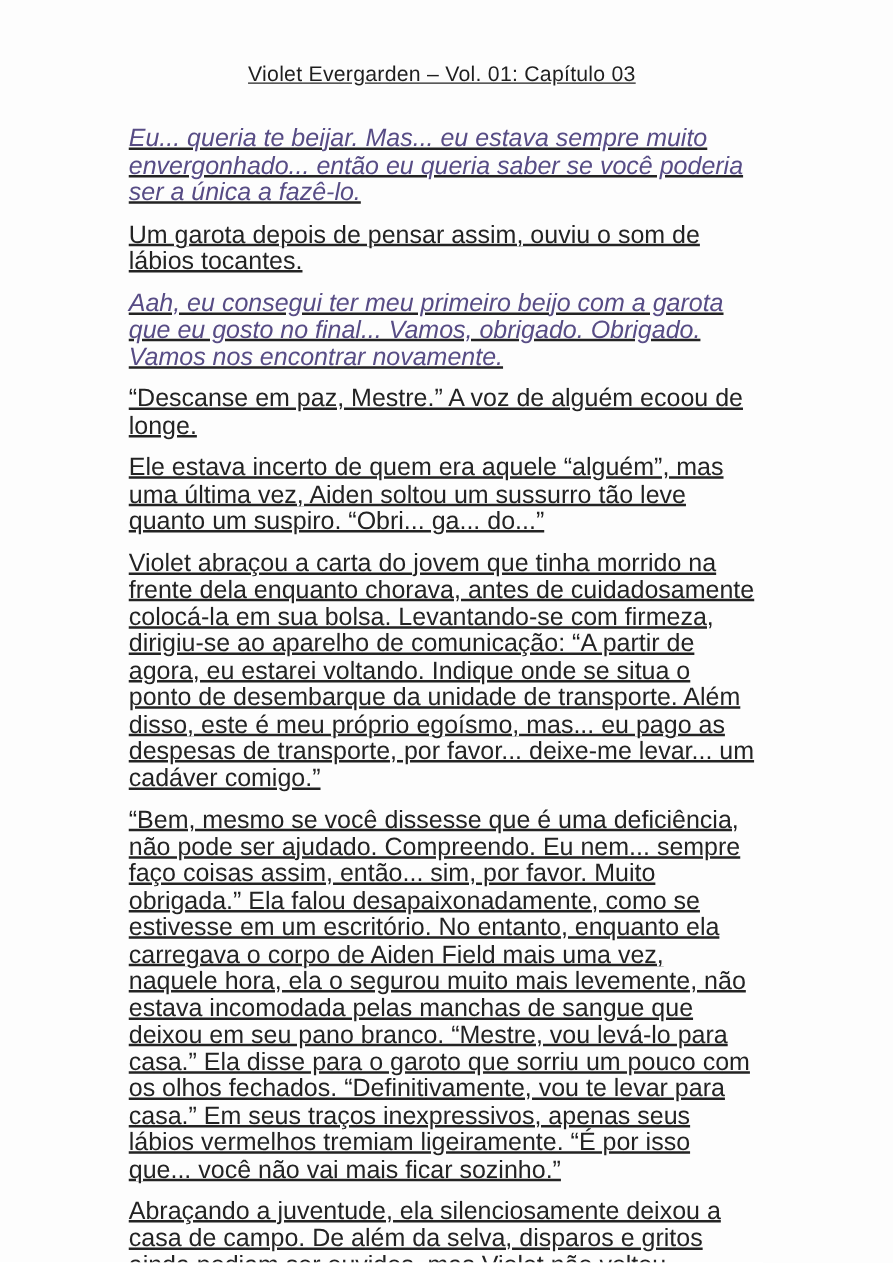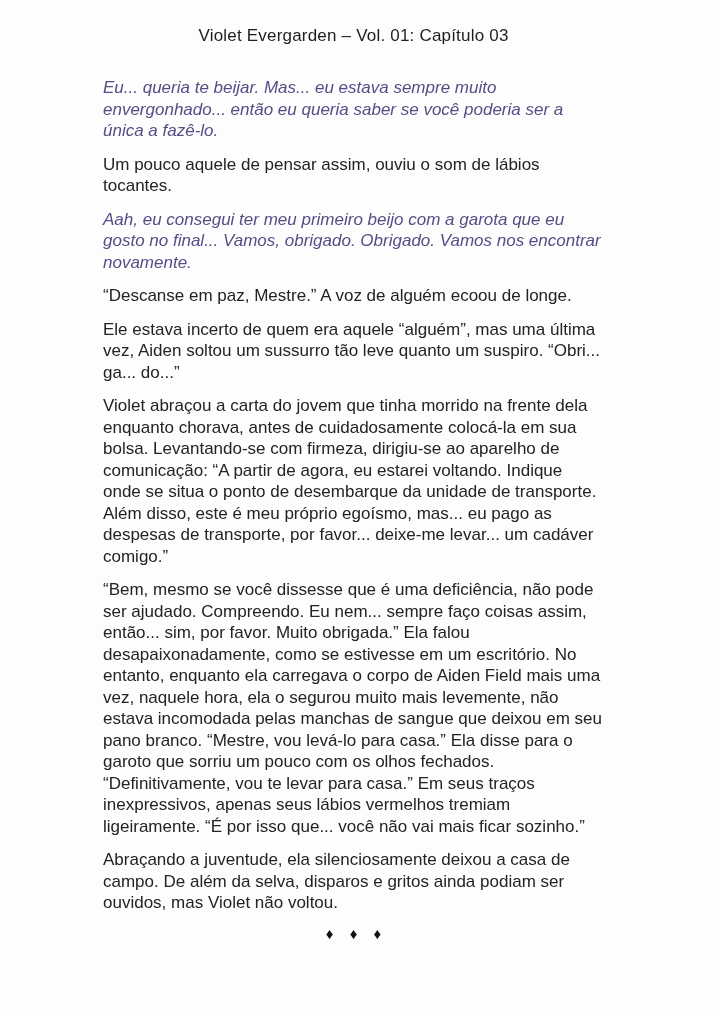--- a/index.html
+++ b/index.html
@@ -6,35 +6,36 @@
     margin: 0;
     padding: 0;
     background: #ffffff;
   }
   .page {
     position: relative;
     width: 714px;
     height: 1010px;
     box-sizing: border-box;
     background: #fdfdfd;
-    padding: 26px 110px 0 103px;
+    padding: 50px 110px 0 103px;
     font-family: "Liberation Sans", sans-serif;
     color: #232323;
     overflow: hidden;
+    text-decoration: underline;
   }
   .title {
     font-size: 17px;
     font-weight: 400;
     text-align: center;
     margin: 0 0 31px 0;
     color: #1e1e1e;
     letter-spacing: 0.2px;
   }
   .para {
-    font-size: 17px;
+    font-size: 20px;
     line-height: 21.5px;
     margin: 12px 0 11px 0;
     color: #232323;
   }
   .para.purple {
     color: #574c85;
     font-style: italic;
   }
   .separator {
     text-align: center;
@@ -52,21 +53,21 @@
   }
 </style>
 </head>
 <body>
 
 <div class="page">
   <h1 class="title">Violet Evergarden – Vol. 01: Capítulo 03</h1>
 
   <main id="paragraphs">
       <p class="para purple">Eu... queria te beijar. Mas... eu estava sempre muito envergonhado... então eu queria saber se você poderia ser a única a fazê-lo.</p>
-      <p class="para">Um pouco aquele de pensar assim, ouviu o som de lábios tocantes.</p>
+      <p class="para">Um garota depois de pensar assim, ouviu o som de lábios tocantes.</p>
       <p class="para purple">Aah, eu consegui ter meu primeiro beijo com a garota que eu gosto no final... Vamos, obrigado. Obrigado. Vamos nos encontrar novamente.</p>
       <p class="para">“Descanse em paz, Mestre.” A voz de alguém ecoou de longe.</p>
       <p class="para">Ele estava incerto de quem era aquele “alguém”, mas uma última vez, Aiden soltou um sussurro tão leve quanto um suspiro. “Obri... ga... do...”</p>
       <p class="para">Violet abraçou a carta do jovem que tinha morrido na frente dela enquanto chorava, antes de cuidadosamente colocá-la em sua bolsa. Levantando-se com firmeza, dirigiu-se ao aparelho de comunicação: “A partir de agora, eu estarei voltando. Indique onde se situa o ponto de desembarque da unidade de transporte. Além disso, este é meu próprio egoísmo, mas... eu pago as despesas de transporte, por favor... deixe-me levar... um cadáver comigo.”</p>
       <p class="para">“Bem, mesmo se você dissesse que é uma deficiência, não pode ser ajudado. Compreendo. Eu nem... sempre faço coisas assim, então... sim, por favor. Muito obrigada.” Ela falou desapaixonadamente, como se estivesse em um escritório. No entanto, enquanto ela carregava o corpo de Aiden Field mais uma vez, naquele hora, ela o segurou muito mais levemente, não estava incomodada pelas manchas de sangue que deixou em seu pano branco. “Mestre, vou levá-lo para casa.” Ela disse para o garoto que sorriu um pouco com os olhos fechados. “Definitivamente, vou te levar para casa.” Em seus traços inexpressivos, apenas seus lábios vermelhos tremiam ligeiramente. “É por isso que... você não vai mais ficar sozinho.”</p>
       <p class="para">Abraçando a juventude, ela silenciosamente deixou a casa de campo. De além da selva, disparos e gritos ainda podiam ser ouvidos, mas Violet não voltou.</p>
       <p class="separator">♦ ♦ ♦</p>
     </main>
 
 </div>

